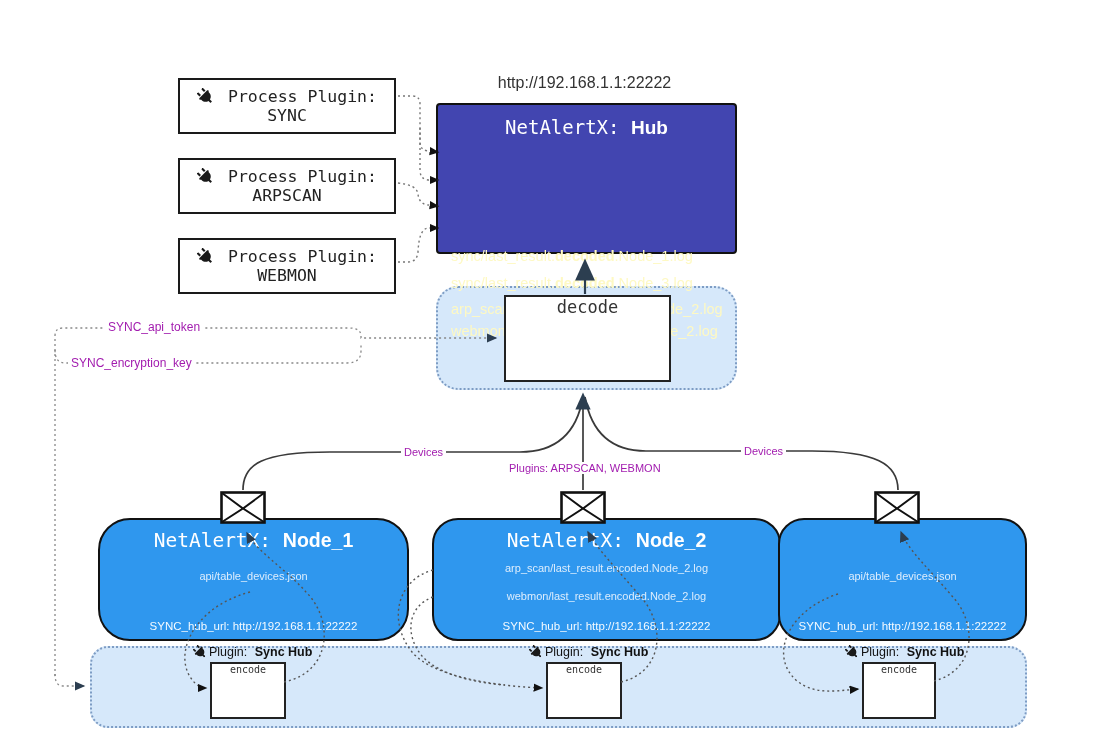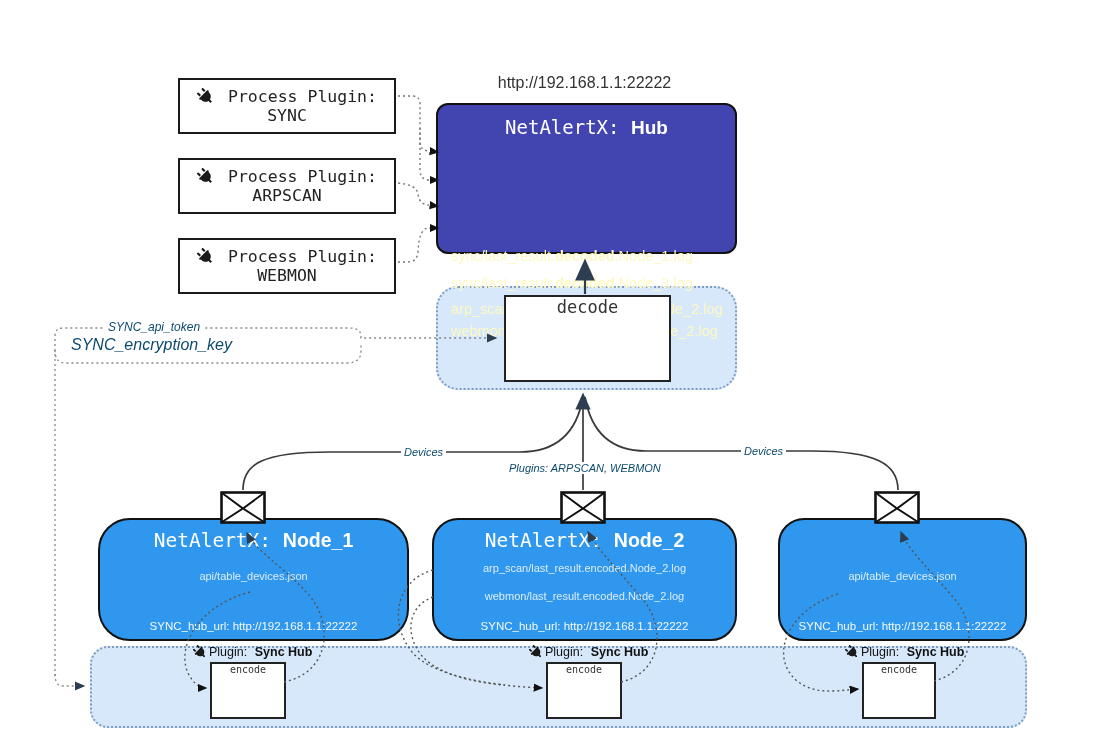--- a/index.html
+++ b/index.html
@@ -12,32 +12,32 @@
   .mono{font-family:"DejaVu Sans Mono","Liberation Mono",monospace;}
   .abs{position:absolute;}
   .title{left:0;top:14;width:1117px;top:14px;text-align:center;font-size:27px;z-index:6;}
   .title b{font-weight:bold;}
   .plug{display:inline-block;vertical-align:middle;transform:rotate(-45deg);fill:#1a1a1a;}
   .pbox{width:214px;height:52px;border:2px solid var(--box-border);background:#fff;z-index:1;
         display:flex;flex-direction:column;align-items:center;justify-content:center;
         font-size:16.5px;color:#222;}
   .pbox .l1{display:flex;align-items:center;gap:14px;}
   .hub{left:436px;top:103px;width:297px;height:147px;background:var(--hub-bg);
-       border:2px solid #111;border-radius:12px;z-index:1;color:#fff;text-decoration:underline;}
+       border:2px solid #111;border-radius:4px;z-index:1;color:#fff;text-decoration:underline;}
   .hub-title{position:absolute;left:0;top:11px;width:100%;text-align:center;font-size:19px;}
   .hub-line{position:absolute;left:13px;font-size:14.5px;color:#fef9c3;white-space:nowrap;}
   .hub-line b, .title-name{font-family:"Liberation Sans","DejaVu Sans",sans-serif;font-weight:bold;}
   .url{left:436px;top:74px;width:297px;text-align:center;font-size:16px;color:#333;z-index:6;}
   .panel{background:var(--panel-bg);border:2px dotted #7d9cc4;border-radius:22px;z-index:0;}
   .wbox{background:#fff;border:2px solid #222;z-index:1;display:flex;align-items:flex-start;justify-content:center;color:#333;}
   .node{top:518px;height:119px;background:var(--node-bg);border:2px solid #111;border-radius:26px;z-index:1;color:#fff;}
   .node-title{position:absolute;left:0;top:9px;width:100%;text-align:center;font-size:19.5px;}
   .node-line{position:absolute;left:0;width:100%;text-align:center;font-size:11px;color:#dcedfd;white-space:nowrap;}
   .node-url{position:absolute;left:0;bottom:7px;width:100%;text-align:center;font-size:11.5px;color:#f4faff;}
-  .lbl{font-size:11px;color:#0c4a6e;background:#fff;padding:0 3px;z-index:6;white-space:nowrap;font-style:italic;}
+  .lbl{font-size:11px;color:#a21caf;background:#fff;padding:0 3px;z-index:6;white-space:nowrap;}
   .enc-lbl{font-size:12.5px;color:#111;z-index:6;white-space:nowrap;display:flex;align-items:center;gap:2px;}
   .enc-lbl b{font-weight:bold;}
   .envlp{z-index:2;}
   svg.wires{position:absolute;left:0;top:0;z-index:5;pointer-events:none;}
 </style>
 </head>
 <body>
 
 <div class="canvas">
 
@@ -94,34 +94,34 @@
     <div class="hub-line" style="top:196px;"><span>arp_scan/last_result.</span><b>decoded</b><span>.Node_2.log</span></div>
     <div class="hub-line" style="top:218px;"><span>webmon/last_result.</span><b>decoded</b><span>.Node_2.log</span></div>
   </div>
 
   <div class="abs panel" style="left:436px;top:286px;width:297px;height:100px;"></div>
   <div class="abs wbox mono" style="left:504px;top:295px;width:163px;height:83px;font-size:17px;">
     <span>decode</span>
   </div>
 
   <div class="abs lbl" style="left:105px;top:320px;font-size:12px;">SYNC_api_token</div>
-  <div class="abs lbl" style="left:68px;top:336px;font-size:16px;">SYNC_encryption_key</div>
+  <div class="abs lbl" style="left:68px;top:356px;font-size:12px;">SYNC_encryption_key</div>
 
   <div class="abs lbl" style="left:401px;top:446px;">Devices</div>
   <div class="abs lbl" style="left:741px;top:445px;">Devices</div>
   <div class="abs lbl" style="left:506px;top:462px;">Plugins: ARPSCAN, WEBMON</div>
 
   <div class="abs node" style="left:98px;width:307px;border-radius:32px;">
     <div class="node-title mono">
       <span>NetAlertX:</span> <b class="title-name">Node_1</b>
     </div>
     <div class="node-line" style="top:50px;">api/table_devices.json</div>
     <div class="node-url">SYNC_hub_url: http://192.168.1.1:22222</div>
   </div>
-  <div class="abs node" style="left:432px;width:301px;">
+  <div class="abs node" style="left:432px;width:301px;padding-left:44px;">
     <div class="node-title mono">
       <span>NetAlertX:</span> <b class="title-name">Node_2</b>
     </div>
     <div class="node-line" style="top:42px;">arp_scan/last_result.encoded.Node_2.log</div>
     <div class="node-line" style="top:70px;">webmon/last_result.encoded.Node_2.log</div>
     <div class="node-url">SYNC_hub_url: http://192.168.1.1:22222</div>
   </div>
   <div class="abs node" style="left:778px;width:245px;">
     <div class="node-line" style="top:50px;">api/table_devices.json</div>
     <div class="node-url">SYNC_hub_url: http://192.168.1.1:22222</div>

